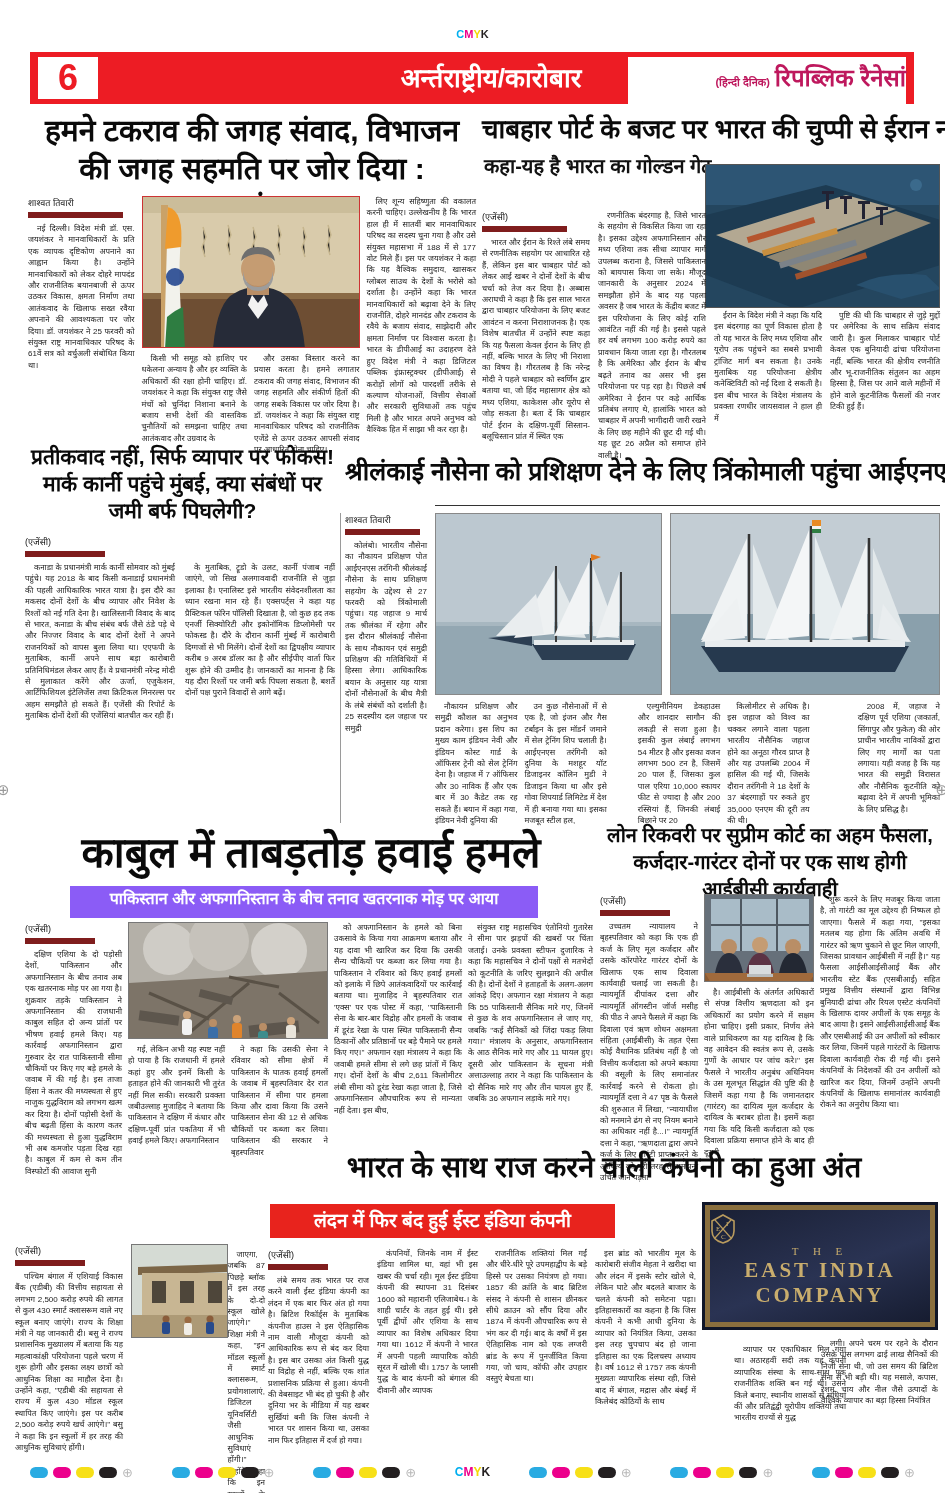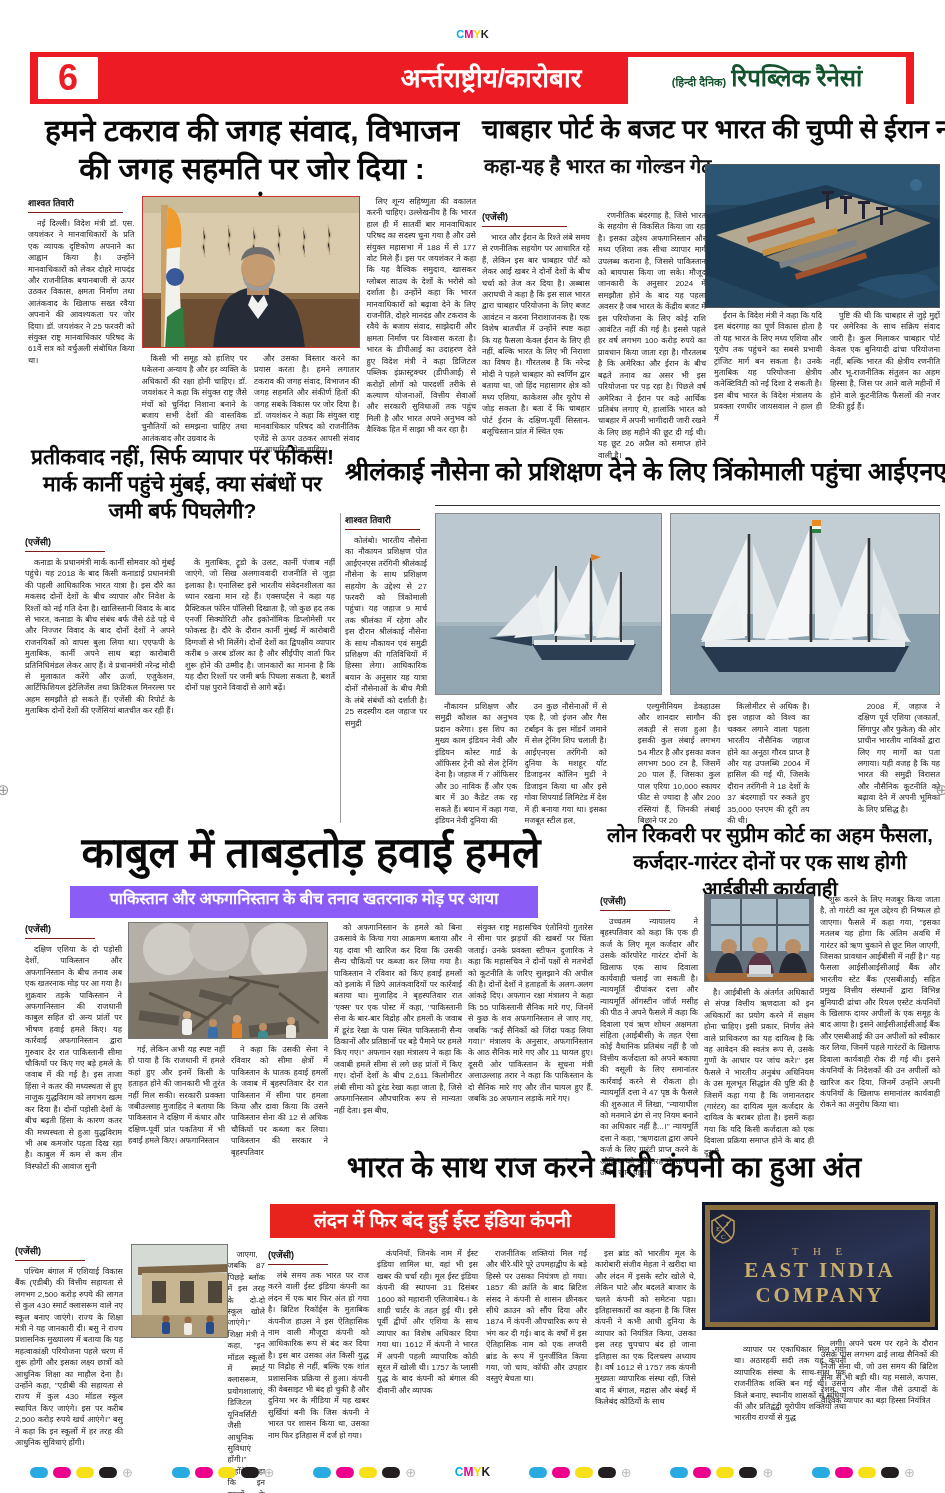--- a/index.html
+++ b/index.html
@@ -16,29 +16,29 @@
   .blob { width:18px; height:11px; border-radius:6px; display:inline-block; }
   .blob.c{background:#29abe2}.blob.m{background:#ec008c}.blob.y{background:#f7e017}.blob.k{background:#231f20}
   .regmark { color:#b9b9b9; font-size:13px; line-height:11px; }
   .edge-reg { position:absolute; color:#9a9a9a; font-size:15px; top:781px; }
 
   
   #masthead { position:absolute; left:30px; top:52px; width:884px; height:52px; background:#ed1c24; }
   #mast-num { position:absolute; left:8px; top:5px; width:60px; height:42px; background:#fff; color:#ed1c24; font-size:36px; font-weight:bold; text-align:center; line-height:42px; }
   #mast-date { position:absolute; left:74px; top:5px; width:254px; height:42px; background:#fff; color:#111; font-size:17px; font-weight:bold; text-align:center; line-height:42px; }
   #mast-section { position:absolute; left:330px; top:6px; width:262px; color:#fff; font-size:26px; font-weight:bold; text-align:center; line-height:40px; white-space:nowrap; }
-  #mast-paper { position:absolute; left:598px; top:5px; width:278px; height:49px; background:#fff; color:#14532d; text-align:center; line-height:42px; white-space:nowrap; }
+  #mast-paper { position:absolute; left:598px; top:5px; width:278px; height:49px; background:#fff; color:#be185d; text-align:right; line-height:42px; white-space:nowrap; }
   #mast-paper .daily { font-size:11px; font-weight:bold; margin-right:5px; }
   #mast-paper .paper { font-size:24px; font-weight:bold; }
 
   
   .art { position:absolute; }
   .hl { font-weight:bold; color:#0a0a0a; text-align:center; }
   .col { font-size:8px; line-height:11.4px; text-align:justify; color:#1c1c1c; text-indent:9px; }
-  .byline { font-size:9px; font-weight:bold; color:#111; padding-bottom:3px; border-bottom:1px solid #7f1d1d; margin-bottom:5px; text-indent:0; }
+  .byline { font-size:9px; font-weight:normal; color:#111; padding-bottom:3px; border-bottom:6px solid #7f1d1d; margin-bottom:5px; text-indent:0; }
   .banner { color:#fff; font-weight:bold; text-align:center; }
   .vrule { position:absolute; width:1px; background:#9a9a9a; }
   .hrule { position:absolute; height:1px; background:#222; }
 
   
   .ph { position:absolute; overflow:hidden; }
   .ph svg { display:block; }
 </style>
 </head>
 <body>

